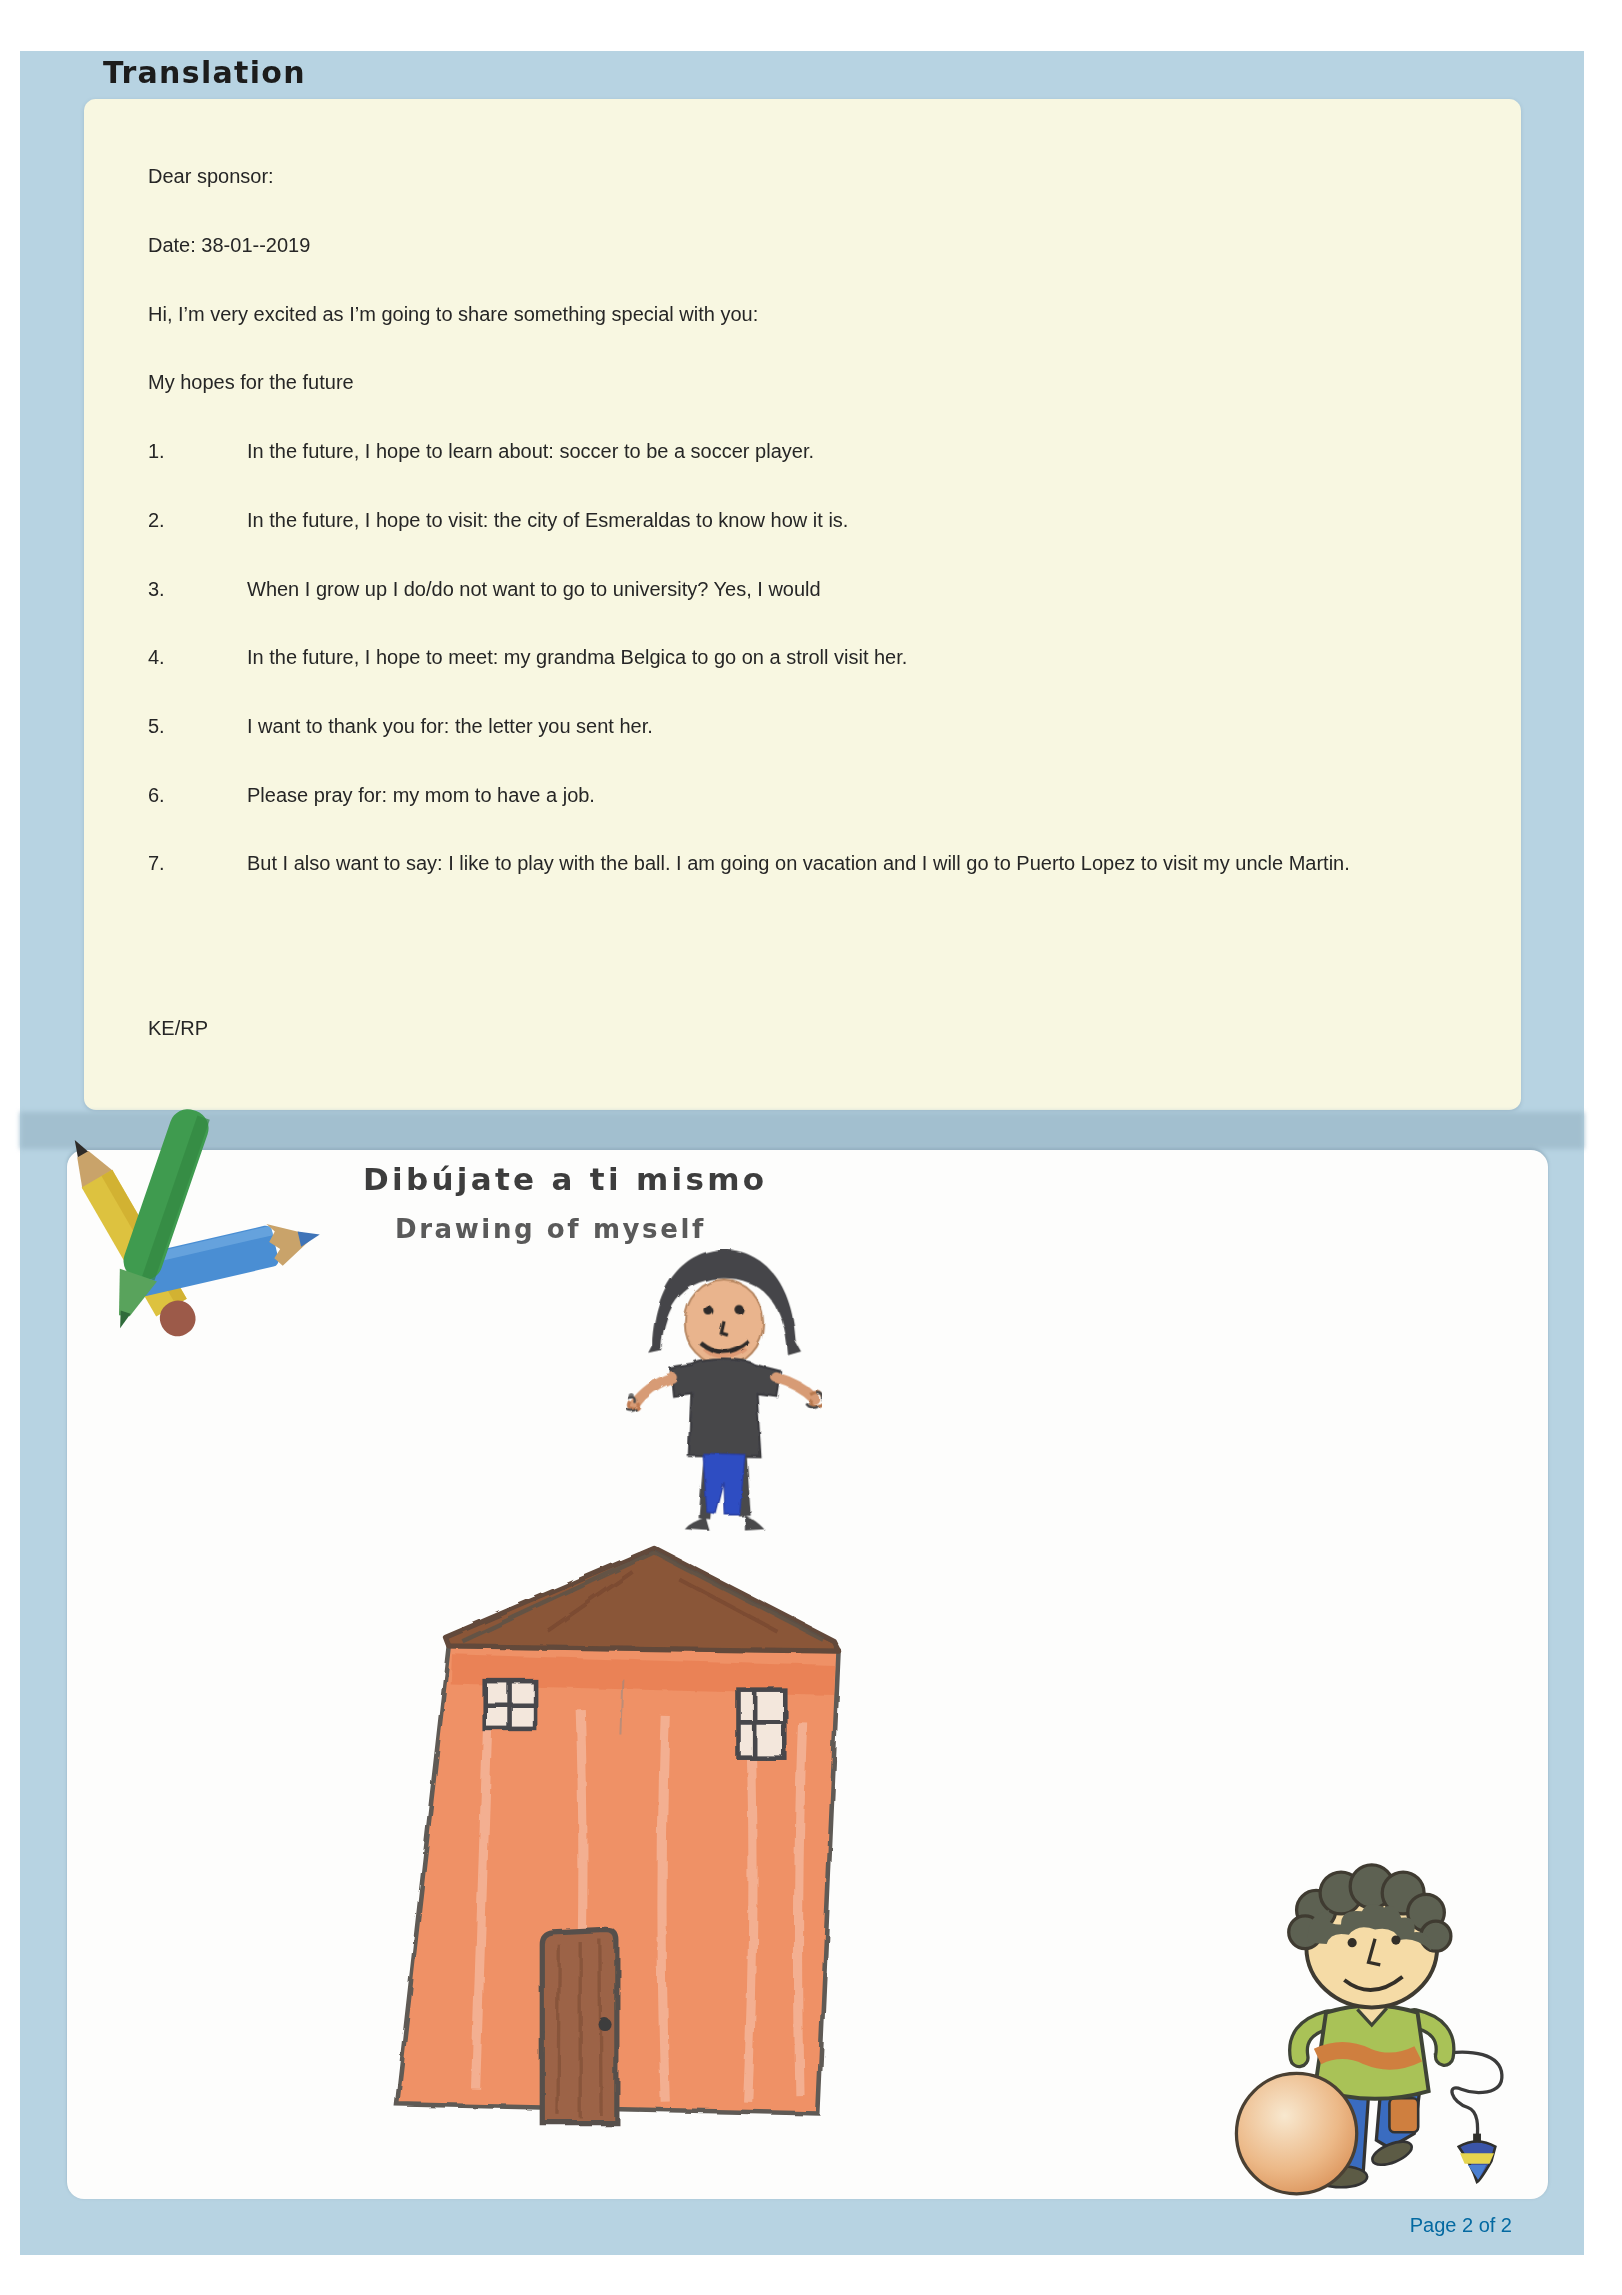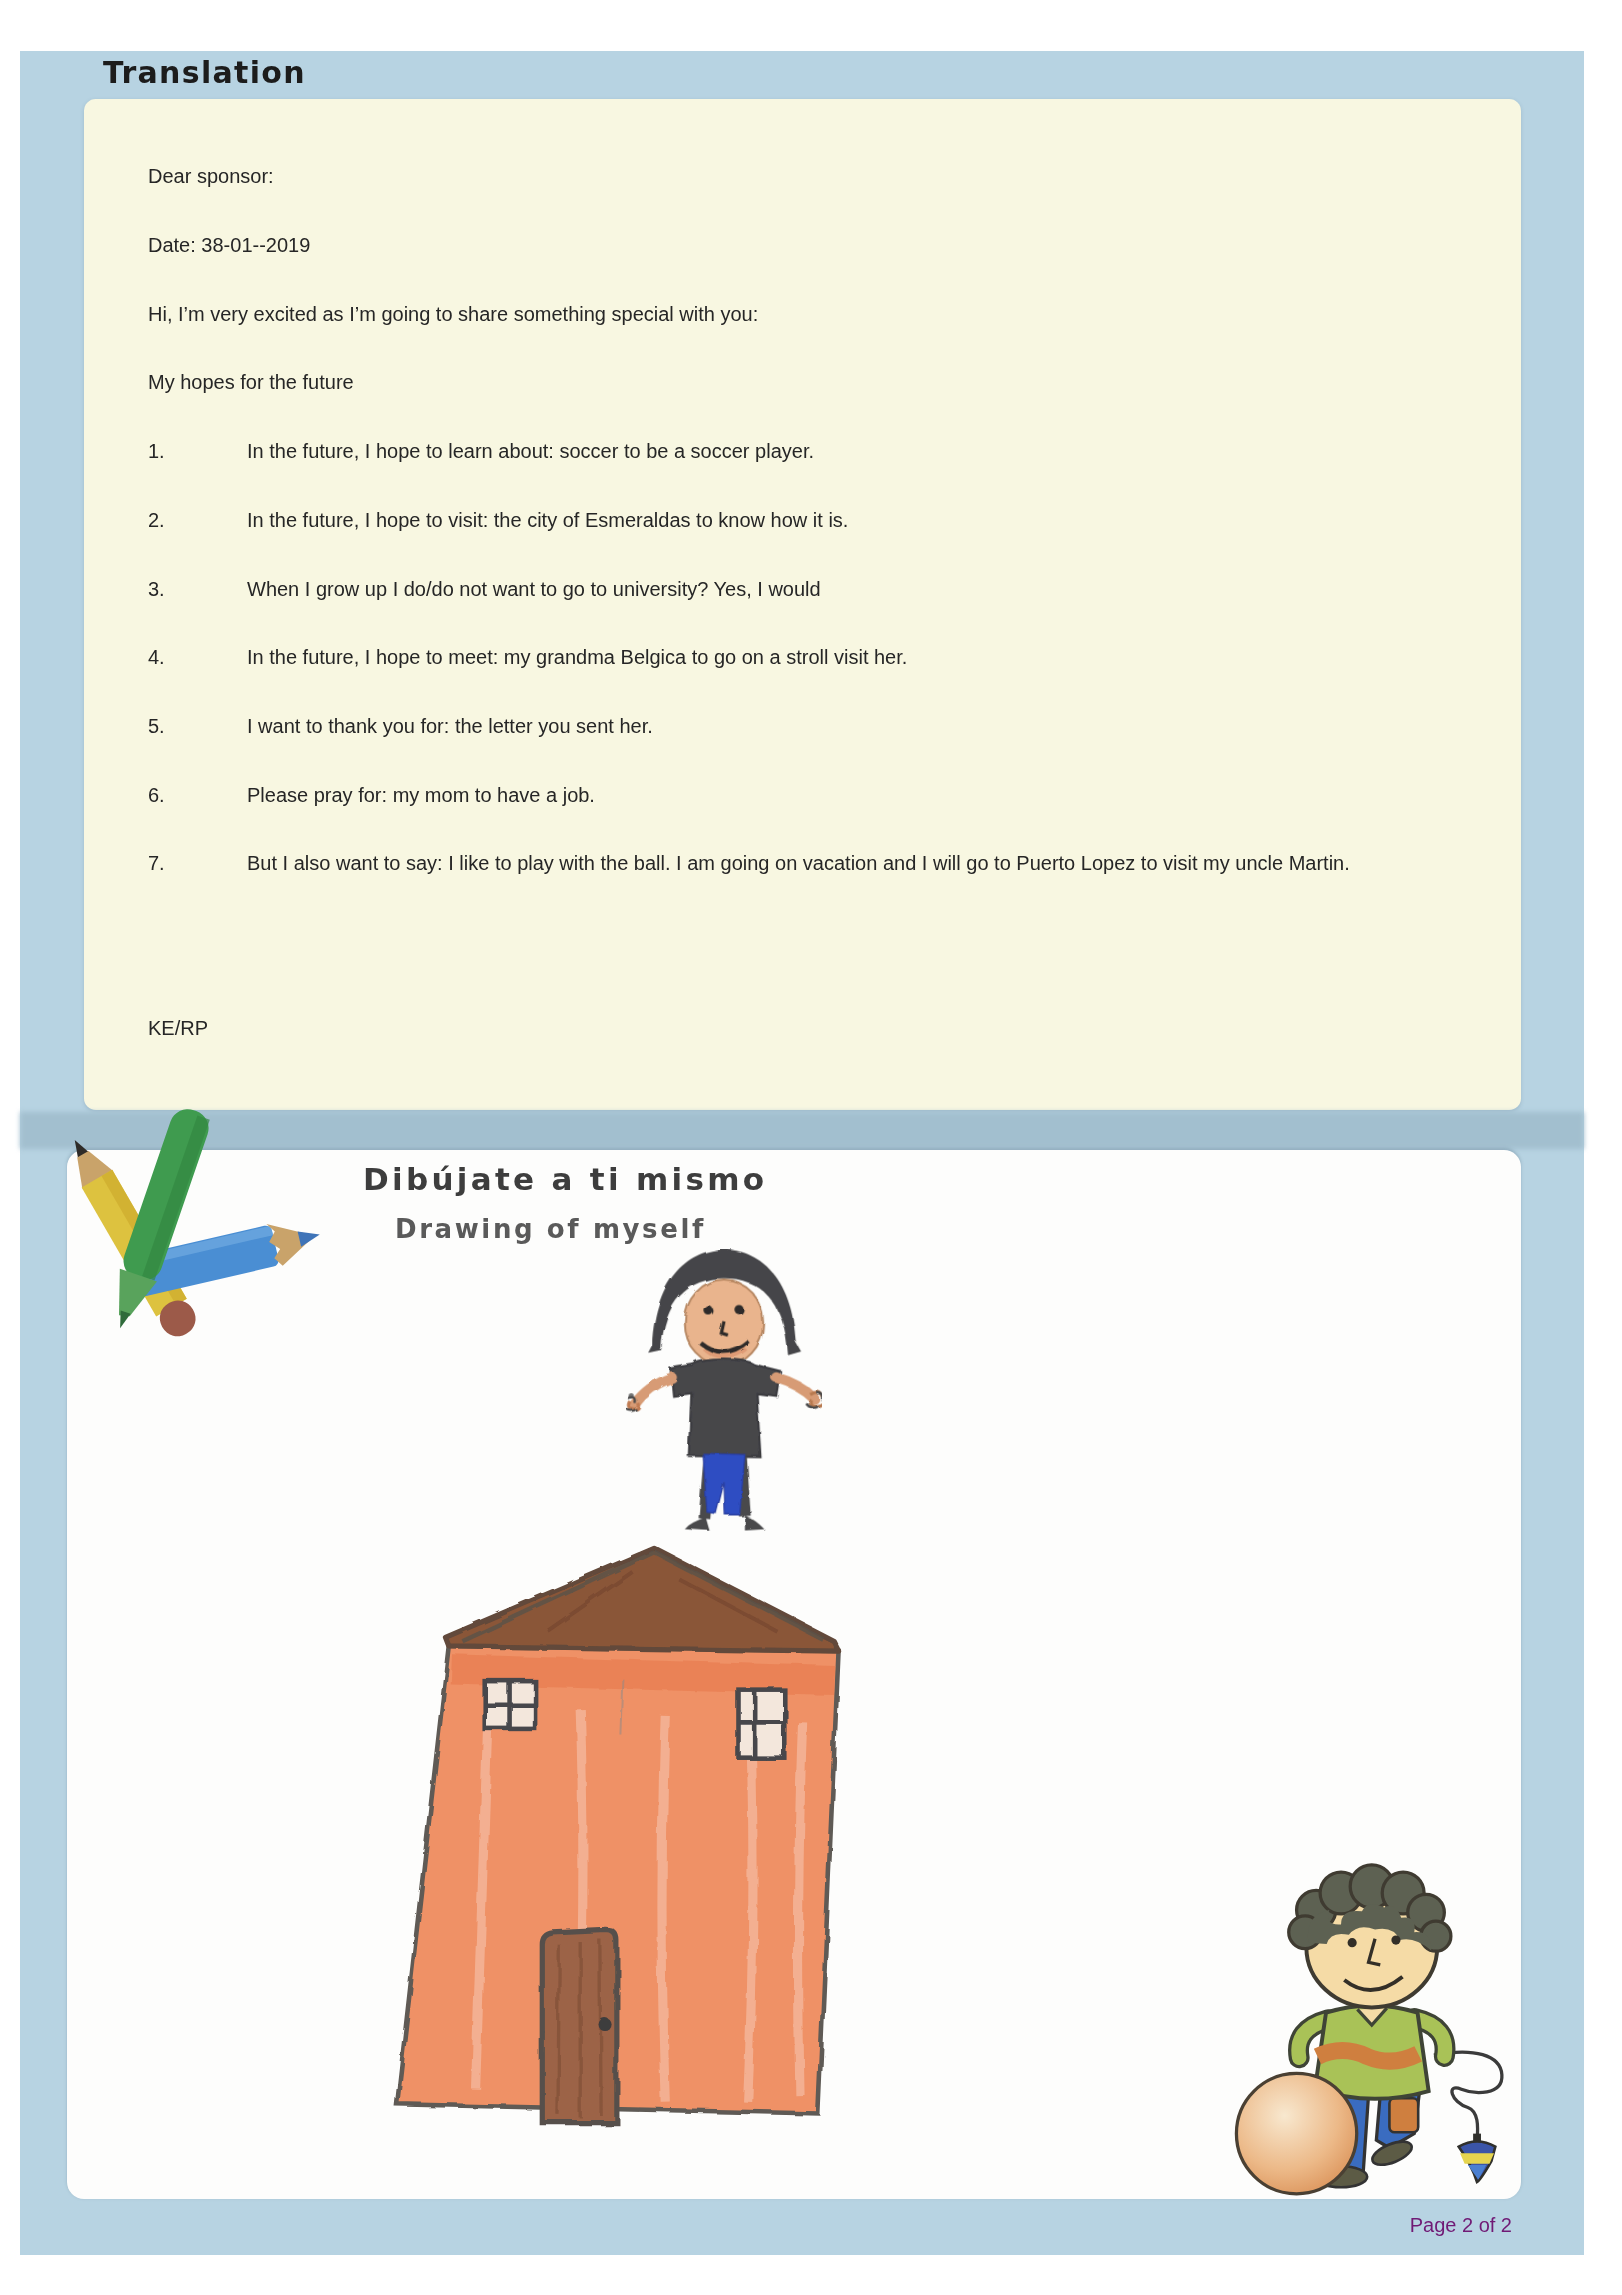--- a/index.html
+++ b/index.html
@@ -27,35 +27,36 @@
   }
   .num{display:inline-block;width:99px;}
   .divider-band{
     position:absolute;left:19.6px;top:1112px;width:1564px;height:37px;
     background:var(--divider_blue,#a2bfcf);filter:blur(2.6px);
   }
   .drawing-panel{
     position:absolute;left:67px;top:1150px;width:1454px;height:1049px;
     background:var(--panel_white,#fdfdfc);border-radius:17px;
     box-shadow:0 -1.3px 3.3px rgba(80,105,125,.3);
+    padding-left:27px;
   }
   .title-es{
     position:absolute;left:296px;top:10.5px;
     font-family:"DejaVu Sans",sans-serif;font-weight:700;font-size:31px;
     color:#3d3d3d;letter-spacing:3.3px;
   }
   .title-en{
     position:absolute;left:296px;top:64px;
     font-family:"DejaVu Sans",sans-serif;font-weight:700;font-size:26px;
     color:#5a5a5a;letter-spacing:2.6px;margin-left:32px;
   }
   .abs{position:absolute;}
   .page-footer{
     position:absolute;right:111px;top:2214px;
-    font-size:20px;color:#701a75;
+    font-size:20px;color:#0369a1;
   }
 </style>
 </head>
 <body>
 
 <div class="blue-bg"></div>
 
 <div class="translation-header">Translation</div>
 
 <div class="letter-paper">

